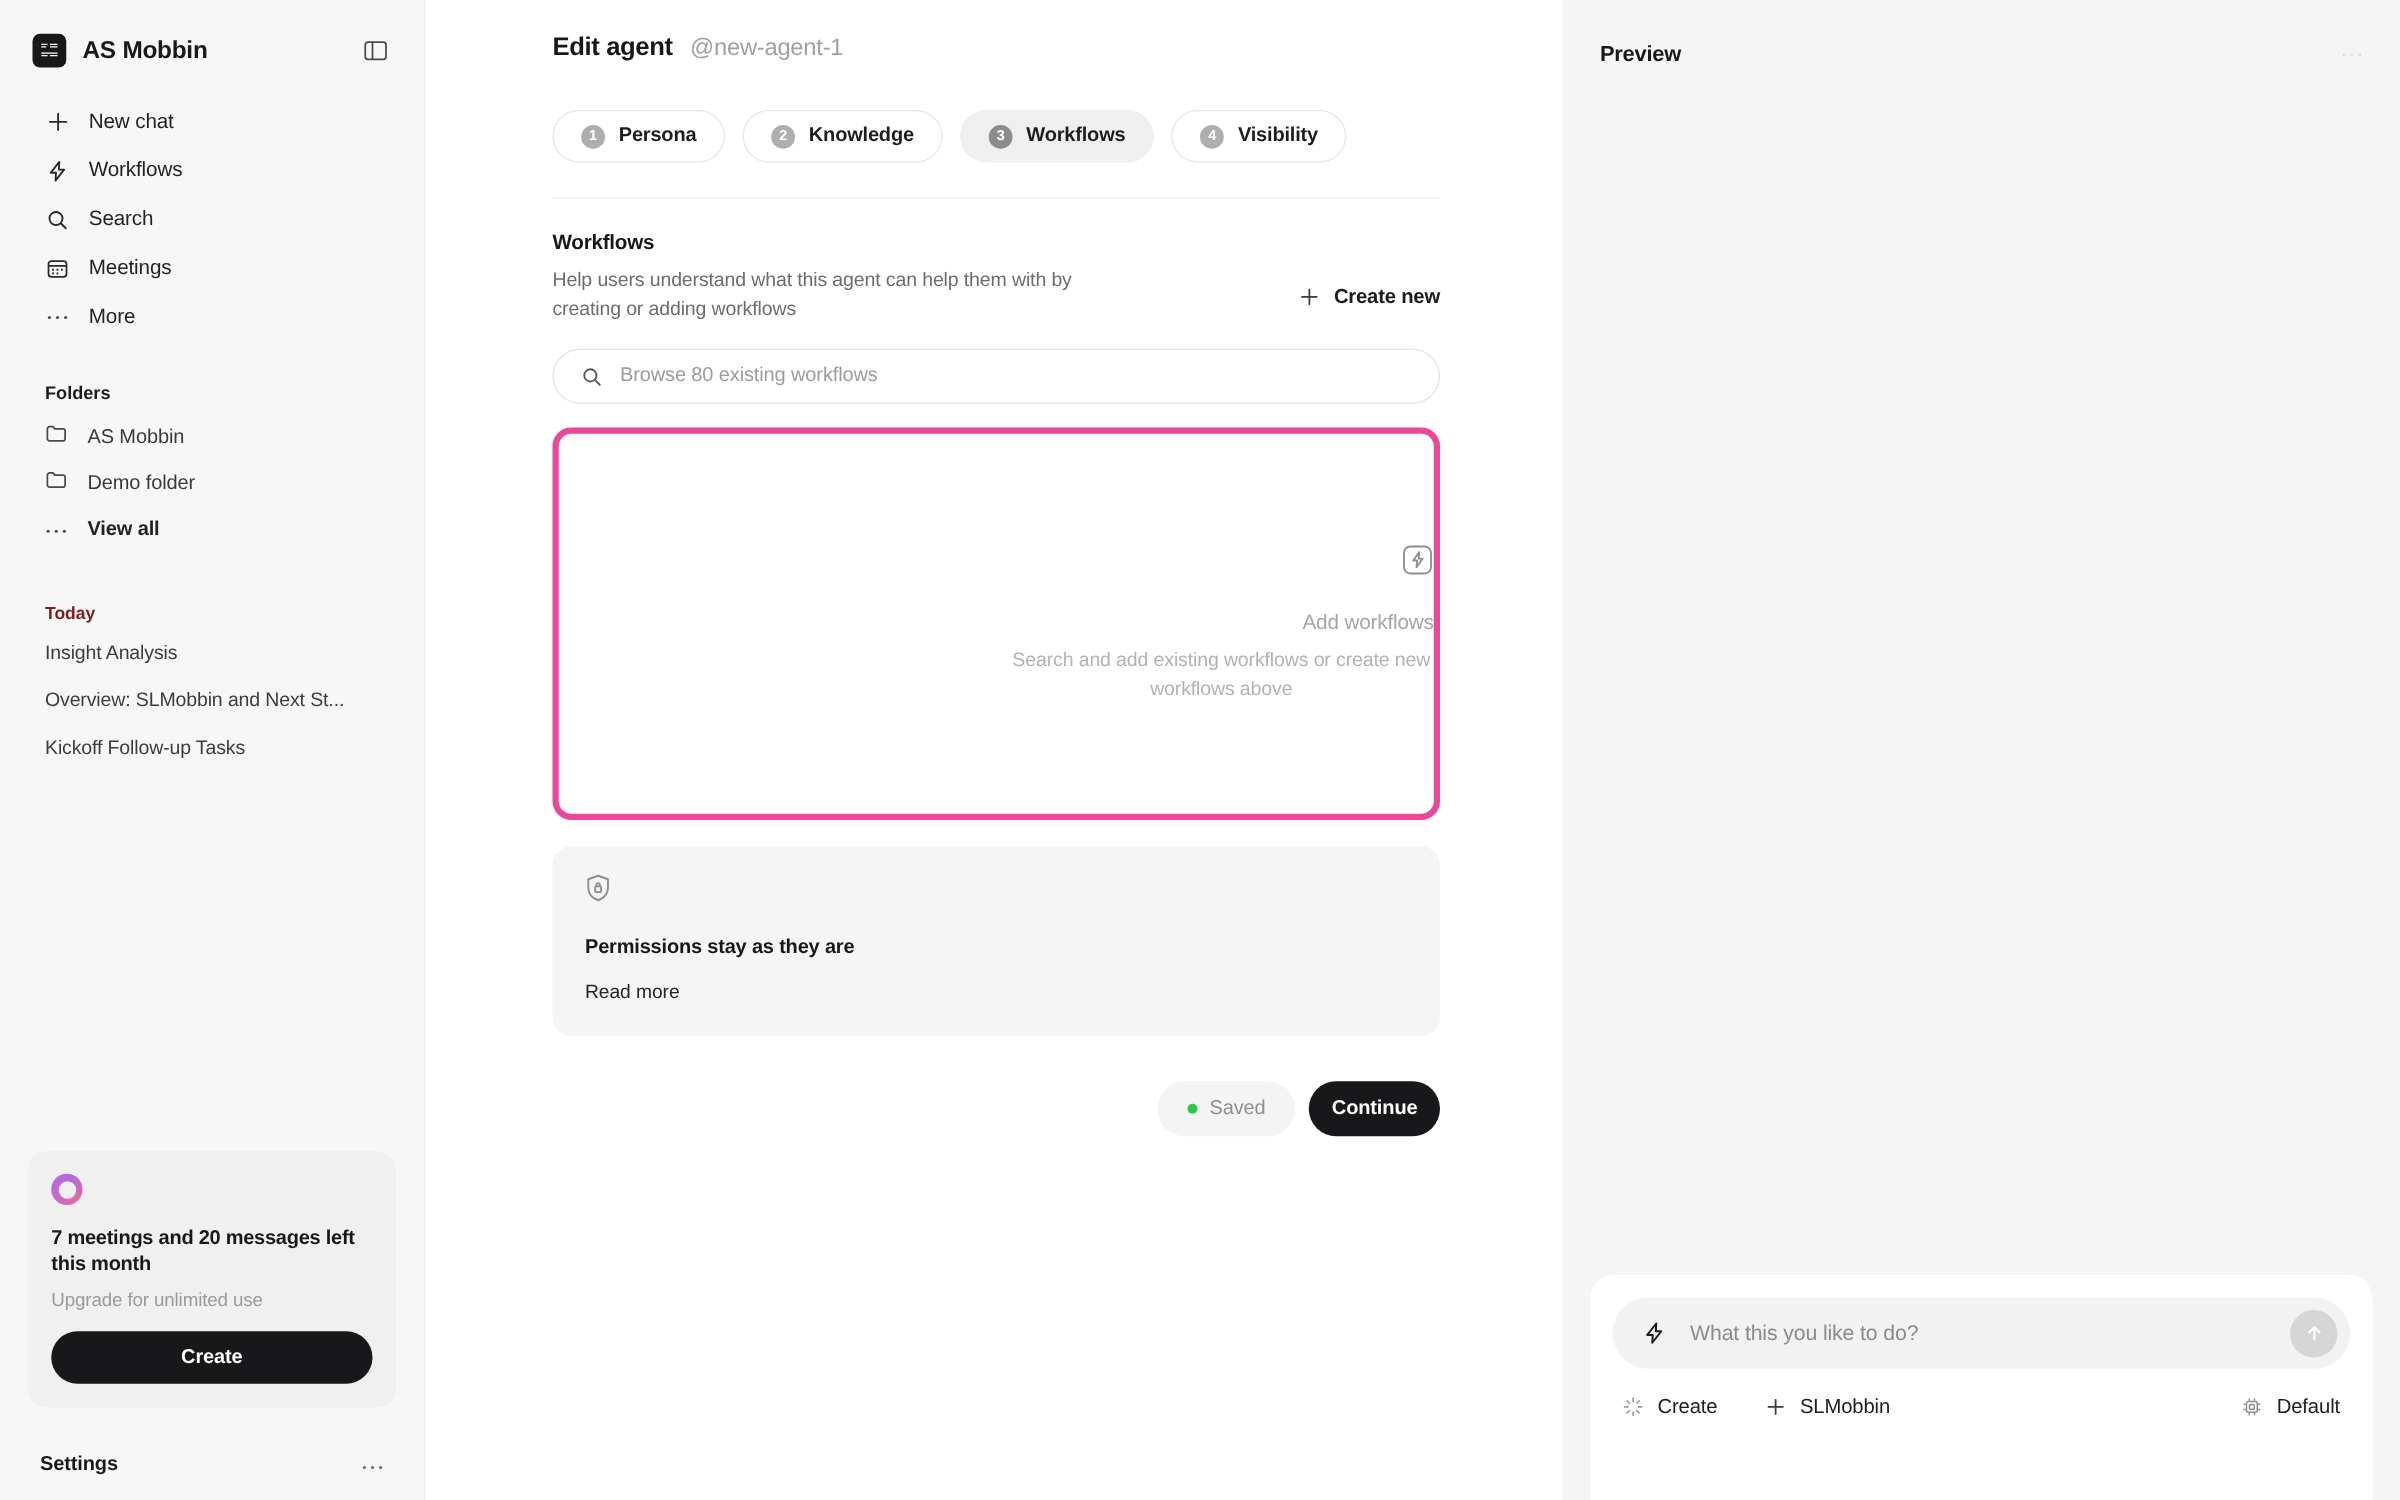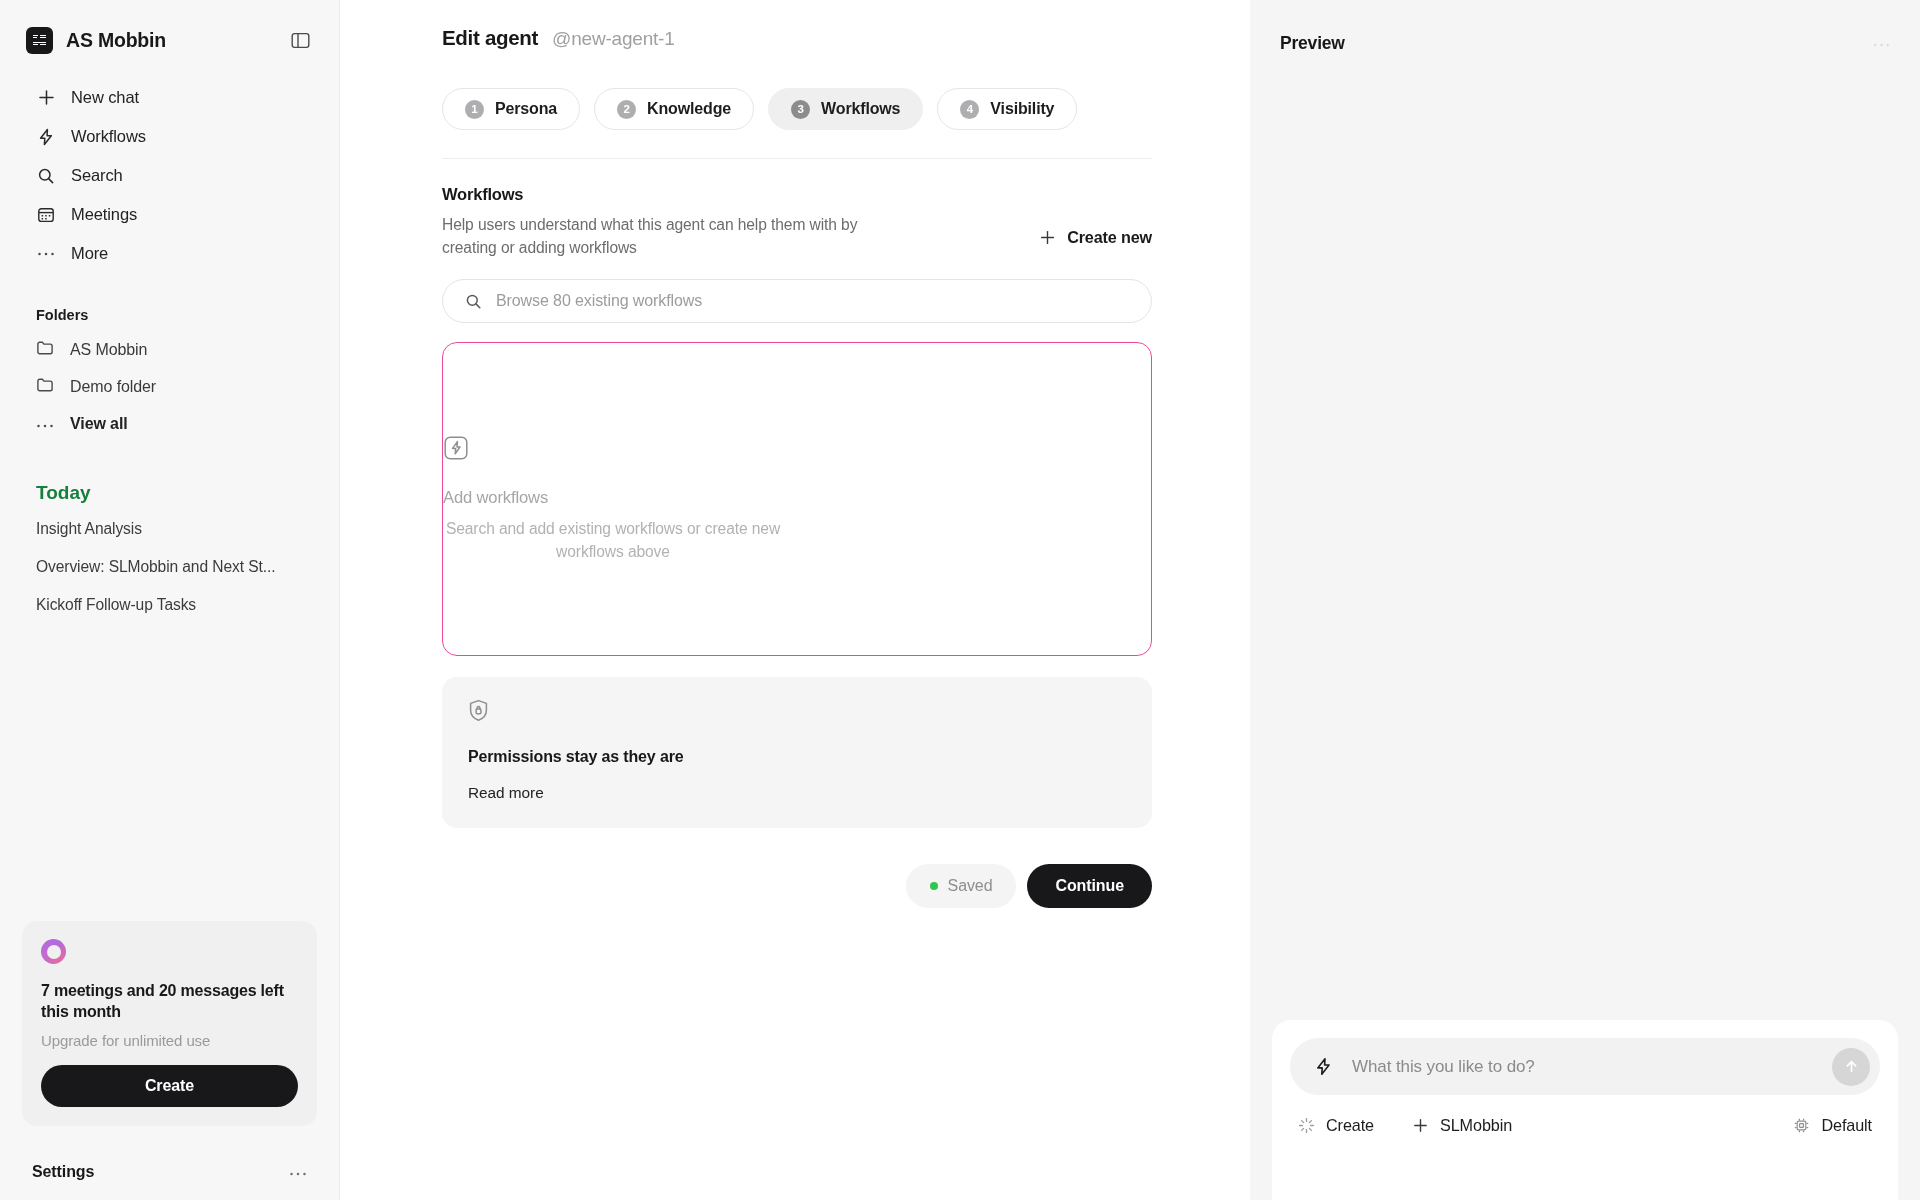--- a/index.html
+++ b/index.html
@@ -51,21 +51,21 @@
     padding: 0 10px; margin: 34px 0 8px 0;
   }
   .folder-item {
     display: flex; align-items: center; gap: 16px;
     height: 37px; padding: 0 10px; border-radius: 9px; cursor: pointer;
   }
   .folder-item .lbl { font-size: 16px; color: #3a3a3c; letter-spacing: -0.1px; }
   .folder-item .lbl.strong { color: #232325; font-weight: 600; }
 
   .today-head {
-    font-size: 19px; font-weight: 700; color: #15803d;
+    font-size: 14px; font-weight: 700; color: #7f1d1d;
     padding: 0 10px; margin: 40px 0 6px 0;
   }
   .chat-item {
     height: 38px; display: flex; align-items: center;
     padding: 0 10px; border-radius: 9px; cursor: pointer;
     font-size: 15.6px; color: #3c3c3e; letter-spacing: -0.1px;
     white-space: nowrap; overflow: hidden;
   }
 
   .sb-bottom { margin-top: auto; padding: 0 22px 0 22px; }
@@ -141,23 +141,23 @@
   .create-new .lbl { font-size: 16.2px; font-weight: 700; color: #1b1b1d; letter-spacing: -0.15px; }
 
   .searchbox {
     margin-top: 20px; height: 44px; border: 1px solid #e4e4e4;
     border-radius: 22px; display: flex; align-items: center;
     gap: 14px; padding: 16px 22px; background: #ffffff; cursor: text;
   }
   .searchbox .ph { font-size: 16px; color: #9c9c9e; letter-spacing: -0.1px; }
 
   .empty-card {
-    margin-top: 19px; height: 314px; border: 1px solid #ec4899;
+    margin-top: 19px; height: 314px; border: 5px solid #ec4899;
     border-radius: 15px; display: flex; flex-direction: column;
-    align-items: flex-start; justify-content: center; background: #ffffff;
+    align-items: flex-end; justify-content: center; background: #ffffff;
   }
   .empty-title { font-size: 16.6px; color: #a6a6a8; margin-top: 27px; letter-spacing: -0.15px; }
   .empty-sub {
     font-size: 15.6px; color: #b2b2b4; margin-top: 9px;
     text-align: center; line-height: 1.5; max-width: 340px; letter-spacing: -0.1px;
   }
 
   .perm-card {
     margin-top: 21px; background: #f5f5f5; border-radius: 15px;
     padding: 22px 26px 26px 26px;
@@ -167,21 +167,21 @@
   .perm-link { font-size: 15.4px; color: #232325; margin-top: 18px; cursor: pointer; letter-spacing: -0.05px; }
 
   .actions { display: flex; justify-content: flex-end; align-items: center; gap: 11px; margin-top: 36px; }
   .saved-pill {
     display: flex; align-items: center; gap: 10px;
     height: 44px; padding: 0 24px; border-radius: 22px; background: #f4f4f4;
   }
   .saved-dot { width: 8px; height: 8px; border-radius: 50%; background: #2ec64d; }
   .saved-lbl { font-size: 16px; color: #8e8e90; letter-spacing: -0.1px; }
   .continue-btn {
-    height: 44px; padding: 0 28px; border-radius: 22px;
+    height: 44px; padding: 0 18px; border-radius: 22px;
     background: #18181a; color: #ffffff; border: none;
     font-size: 16px; font-weight: 700; font-family: inherit;
     cursor: pointer; letter-spacing: -0.1px;
   }
 
   
   .preview {
     width: 670px; height: 1200px; background: #f5f5f5;
     position: relative; padding: 26px 30px 0 30px;
   }

